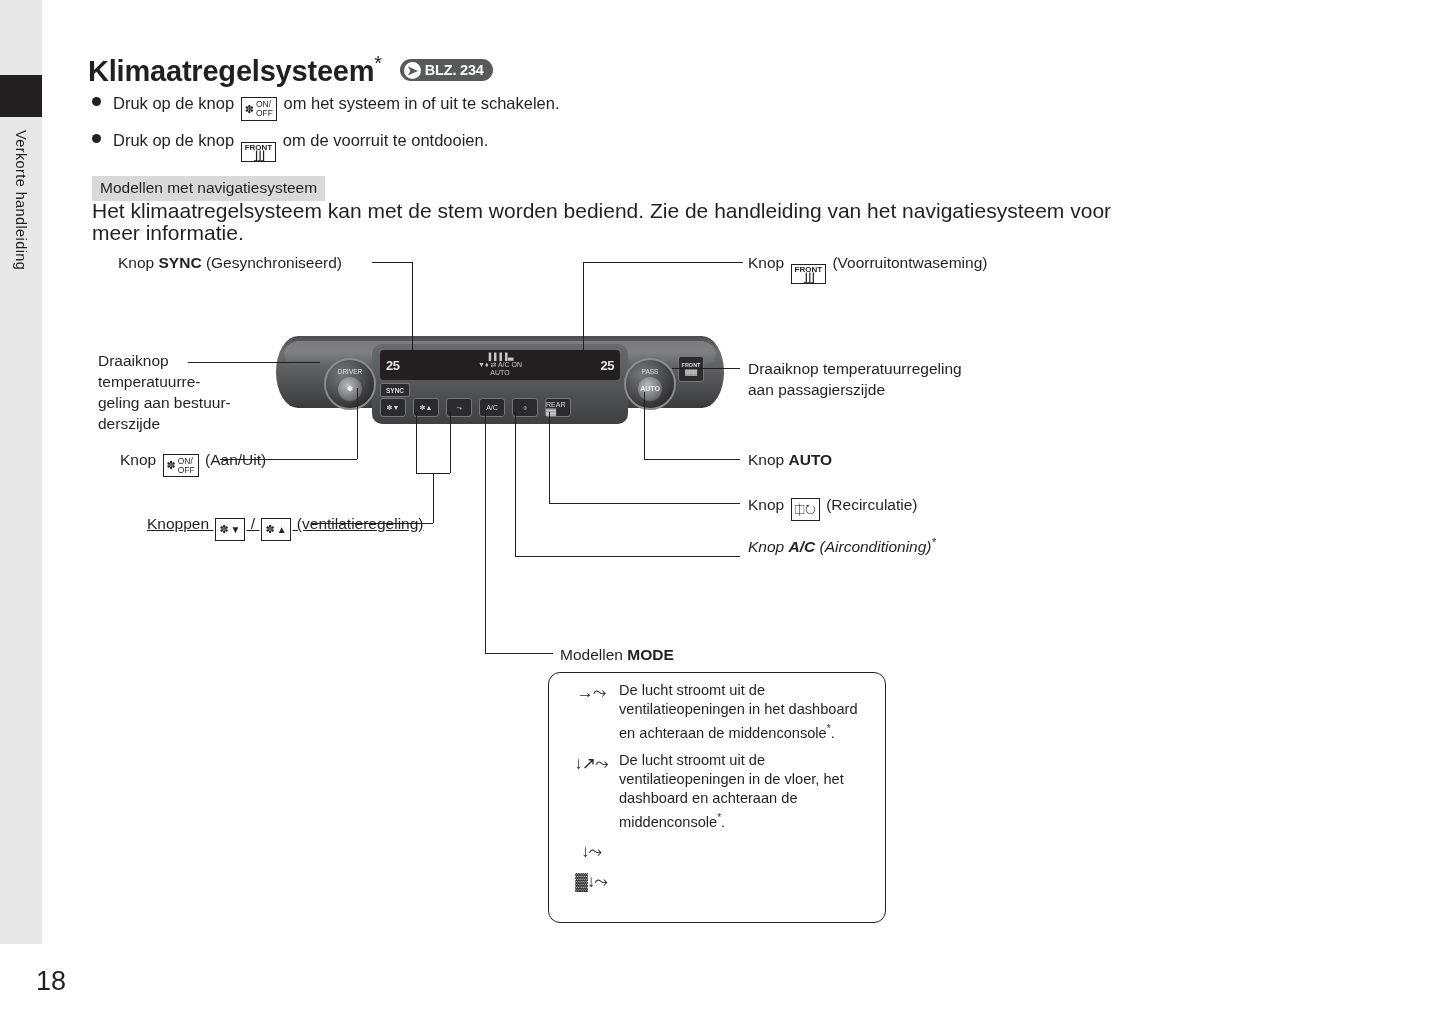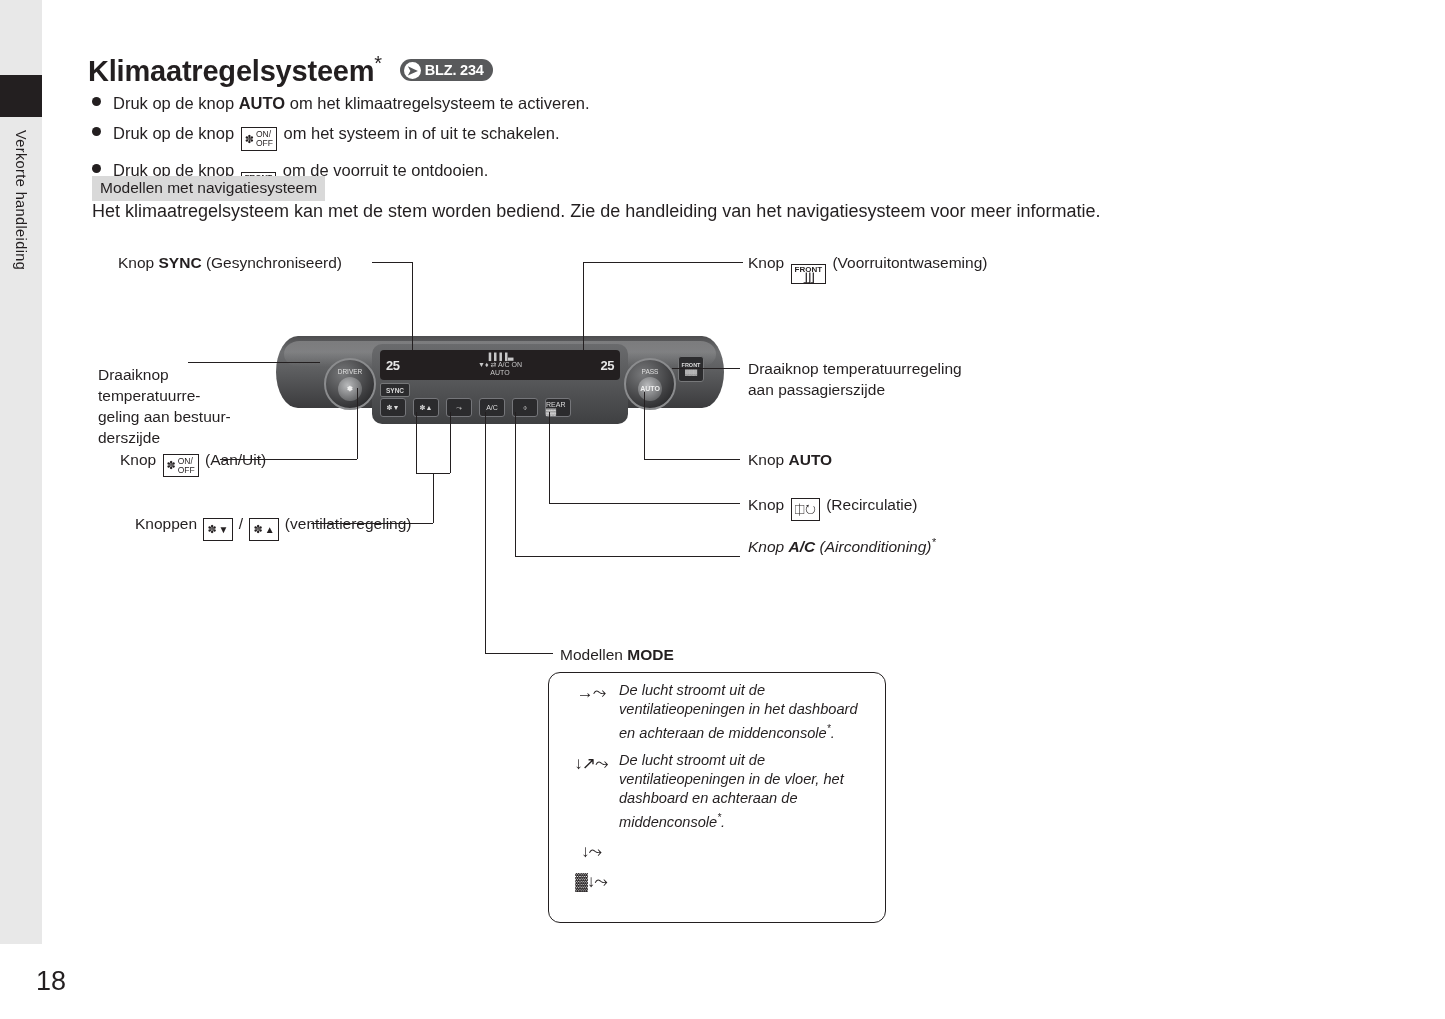--- a/index.html
+++ b/index.html
@@ -86,21 +86,21 @@
   .front-glyph .wv { display: block; font-size: 9px; letter-spacing: -1px; }
 
   
   .grey-tag {
     position: absolute; left: 92px; top: 176px;
     background: #d9d9d9; color: #231f20;
     font-size: 15.5px; padding: 3px 8px 4px 8px;
   }
   .intro {
     position: absolute; left: 92px; top: 200px; width: 1060px;
-    font-size: 18px; line-height: 22px; color: #231f20;
+    font-size: 21px; line-height: 22px; color: #231f20;
   }
 
   
   .lbl { position: absolute; font-size: 15.5px; line-height: 21px; color: #231f20; }
   .lbl b { font-weight: bold; }
 
   
   .line { position: absolute; background: #231f20; }
   .hline { height: 1px; }
   .vline { width: 1px; }
@@ -169,21 +169,21 @@
   
   .legend {
     position: absolute; left: 548px; top: 672px; width: 338px; height: 251px;
     border: 1.6px solid #231f20; border-radius: 12px; background: #fff;
   }
   .legend-row { display: flex; padding: 8px 14px 0 14px; }
   .legend-ic {
     width: 56px; flex: none; text-align: center;
     font-size: 17px; color: #231f20; padding-top: 2px; letter-spacing: -1px;
   }
-  .legend-tx { font-size: 14.6px; line-height: 19px; color: #231f20; font-style: italic; }
+  .legend-tx { font-size: 14.6px; line-height: 19px; color: #231f20; }
   .legend-tx .ast { vertical-align: super; font-size: 10px; }
 </style>
 </head>
 <body>
 
 <div class="left-rail"></div>
 <div class="left-rail-black"></div>
 <div class="rail-text">
   <span>Verkorte handleiding</span>
 </div>
@@ -193,24 +193,20 @@
 <div class="h1">
   <span>Klimaatregelsysteem</span><span class="ast">*</span>
   <span class="pagelink">
     <span class="arrow">➤</span>
       <span>BLZ. 234</span>
   </span>
 </div>
 
 <div class="bullets">
 
-  <div class="bullet-row">
-    <span class="dot"></span>
-    <span><span>Druk op de knop </span><b>AUTO</b><span> om het klimaatregelsysteem te activeren.</span></span>
-  </div>
 
   <div class="bullet-row">
     <span class="dot"></span>
     <span><span>Druk op de knop </span><span class="keybox">
           <span class="fan-glyph">✽</span>
           <span class="onoff">
             <span class="u">ON/</span>
             <span class="u">OFF</span>
           </span>
         </span><span> om het systeem in of uit te schakelen.</span></span>
@@ -303,21 +299,21 @@
 <div class="lbl" style="left:118px; top:252px;">
   <span>Knop </span><b>SYNC</b><span> (Gesynchroniseerd)</span>
 </div>
 
 <div class="lbl" style="left:748px; top:252px;">
   <span>Knop </span><span class="keybox">
       <span class="front-glyph">FRONT<span class="wv">⎦⎦⎦</span></span>
     </span><span> (Voorruitontwaseming)</span>
 </div>
 
-<div class="lbl" style="left:98px; top:364px; width:166px; white-space:pre-line;">Draaiknop temperatuurre-
+<div class="lbl" style="left:98px; top:350px; width:166px; white-space:pre-line;">Draaiknop temperatuurre-
 geling aan bestuur-
 derszijde</div>
 
 <div class="lbl" style="left:748px; top:358px; width:300px; white-space:pre-line;">Draaiknop temperatuurregeling
 aan passagierszijde</div>
 
 <div class="lbl" style="left:120px; top:449px;">
   <span>Knop </span><span class="keybox">
       <span class="fan-glyph">✽</span>
       <span class="onoff">
@@ -330,21 +326,21 @@
 <div class="lbl" style="left:748px; top:449px;">
   <span>Knop </span><b>AUTO</b>
 </div>
 
 <div class="lbl" style="left:748px; top:494px;">
   <span>Knop </span><span class="keybox">
       <span style="font-size:13px;">⎅↻</span>
     </span><span> (Recirculatie)</span>
 </div>
 
-<div class="lbl" style="left:135px; top:513px;">
+<div class="lbl" style="left:147px; top:513px;text-decoration:underline;">
   <span>Knoppen </span><span class="keybox">
       <span class="fan-glyph">✽</span>
       <span style="font-size:10px;">▼</span>
     </span><span> / </span><span class="keybox">
       <span class="fan-glyph">✽</span>
       <span style="font-size:10px;">▲</span>
     </span><span> (ventilatieregeling)</span>
 </div>
 
 <div class="lbl" style="left:748px; top:532px;font-style:italic;">

